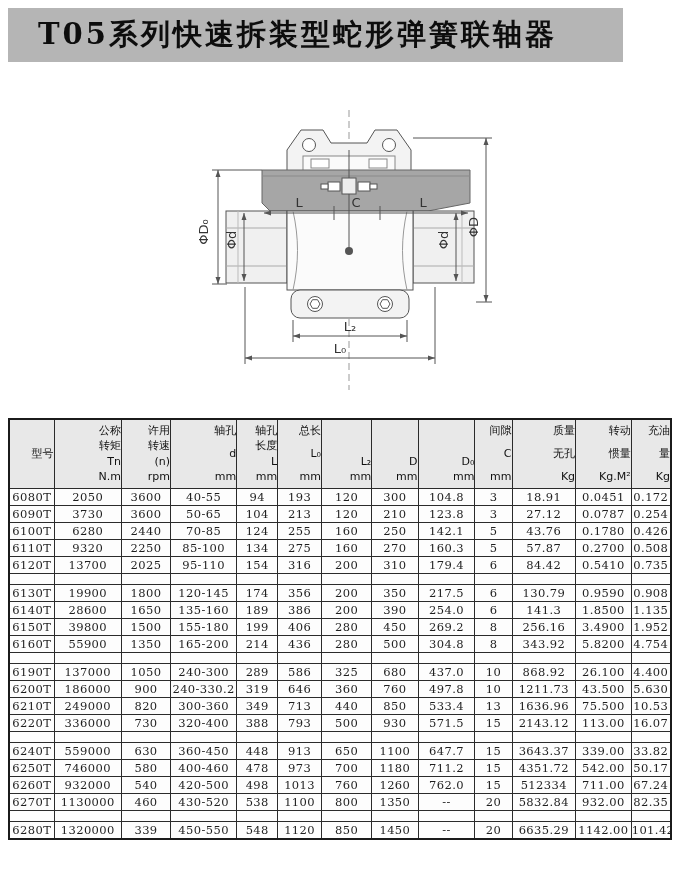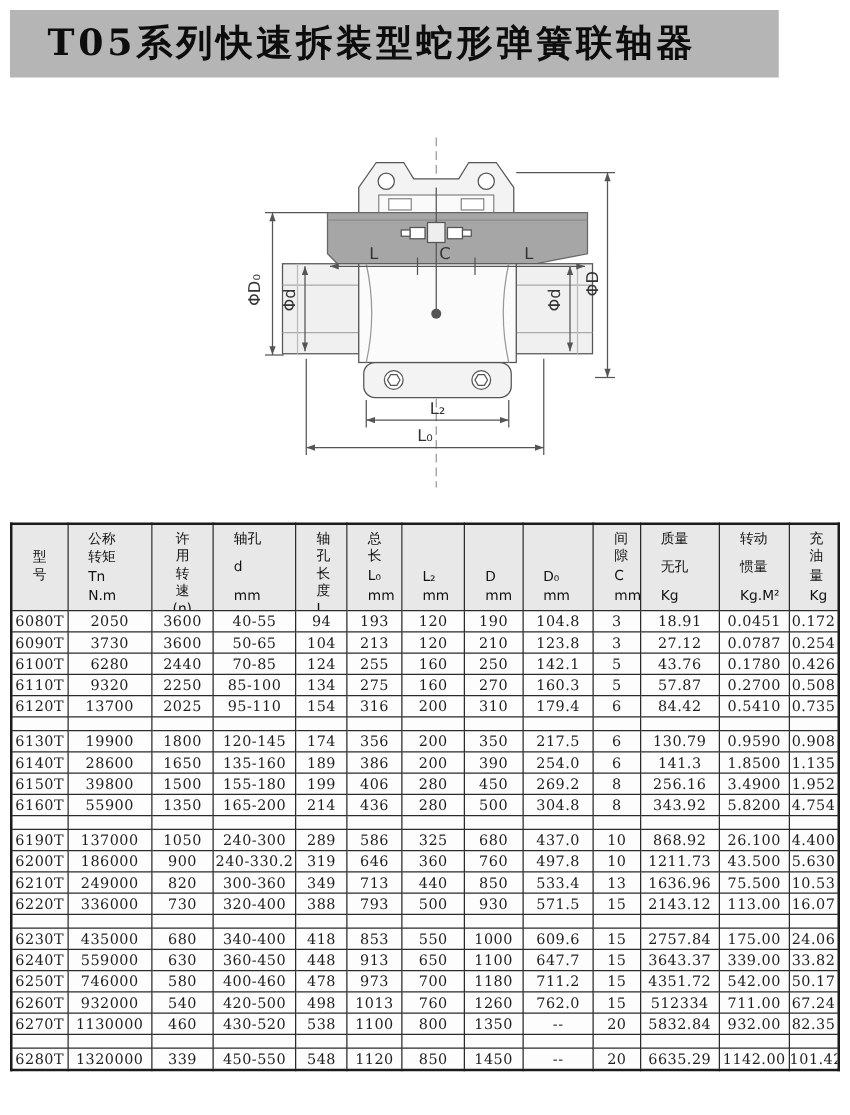--- a/index.html
+++ b/index.html
@@ -25,25 +25,25 @@
   table.spec{
     position:absolute;left:8px;top:418px;width:664px;
     border-collapse:collapse;table-layout:fixed;
     border:2px solid #1b1b1b;background:#fdfdfd;
   }
   .spec th,.spec td{border:1px solid #2b2b2b;text-align:center;padding:0;overflow:hidden;}
   .spec thead th{
     background:#e8e8e8;height:68px;font-weight:normal;color:#111;
     font-family:"DejaVu Sans","Liberation Sans",sans-serif;font-size:11px;
   }
-  .cellwrap{display:flex;flex-direction:column;align-items:flex-start;height:68px;
-    box-sizing:border-box;padding:4px 16px;line-height:14px;}
+  .cellwrap{display:flex;flex-direction:column;align-items:flex-end;height:68px;
+    box-sizing:border-box;padding:4px 0;line-height:14px;}
   .cellwrap.sp{justify-content:space-between;}
   .cellwrap.bt{justify-content:flex-end;gap:1px;}
-  .cellwrap.md{justify-content:center;font-family:Liberation Mono, monospace;}
+  .cellwrap.md{justify-content:center;}
   .spec td.data{
     height:16px;font-size:11.5px;color:#1e1e1e;letter-spacing:0.4px;
     font-family:"DejaVu Serif","Liberation Serif",serif;line-height:16px;
   }
   .spec td.sep{height:10px;background:#fdfdfd;}
 </style>
 </head>
 <body>
 
 <div class="banner">
@@ -249,21 +249,21 @@
     </thead>
   <tbody id="tbody">
       <tr>
         <td class="data">6080T</td>
         <td class="data">2050</td>
         <td class="data">3600</td>
         <td class="data">40-55</td>
         <td class="data">94</td>
         <td class="data">193</td>
         <td class="data">120</td>
-        <td class="data">190</td>
+        <td class="data">300</td>
         <td class="data">104.8</td>
         <td class="data">3</td>
         <td class="data">18.91</td>
         <td class="data">0.0451</td>
         <td class="data">0.172</td>
       </tr>
       <tr>
         <td class="data">6090T</td>
         <td class="data">3730</td>
         <td class="data">3600</td>
@@ -482,35 +482,20 @@
         <td class="sep"></td>
         <td class="sep"></td>
         <td class="sep"></td>
         <td class="sep"></td>
         <td class="sep"></td>
         <td class="sep"></td>
         <td class="sep"></td>
         <td class="sep"></td>
       </tr>
       <tr>
-        <td class="data">6230T</td>
-        <td class="data">435000</td>
-        <td class="data">680</td>
-        <td class="data">340-400</td>
-        <td class="data">418</td>
-        <td class="data">853</td>
-        <td class="data">550</td>
-        <td class="data">1000</td>
-        <td class="data">609.6</td>
-        <td class="data">15</td>
-        <td class="data">2757.84</td>
-        <td class="data">175.00</td>
-        <td class="data">24.06</td>
-      </tr>
-      <tr>
         <td class="data">6240T</td>
         <td class="data">559000</td>
         <td class="data">630</td>
         <td class="data">360-450</td>
         <td class="data">448</td>
         <td class="data">913</td>
         <td class="data">650</td>
         <td class="data">1100</td>
         <td class="data">647.7</td>
         <td class="data">15</td>

